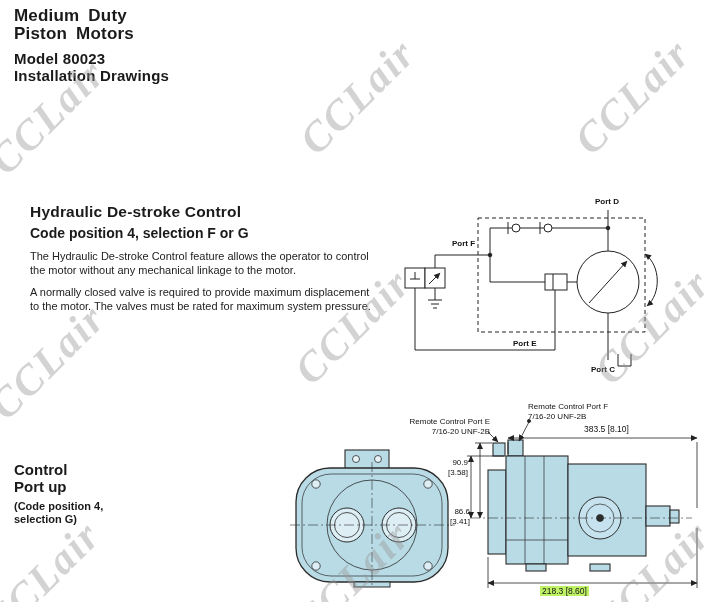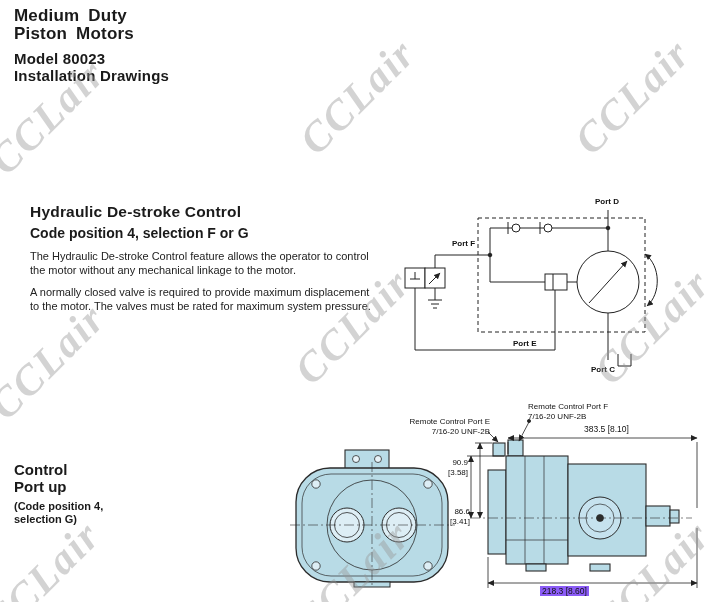--- a/index.html
+++ b/index.html
@@ -186,15 +186,15 @@
   </div>
   <div class="dim" style="left:584px;top:424px;font-size:8.5px;">383.5 [8.10]</div>
   <div class="dim right" style="left:438px;top:458px;width:30px;">
     <div>90.9</div>
     <div>[3.58]</div>
   </div>
   <div class="dim right" style="left:440px;top:479px;width:30px;margin-top:28px;">
     <div>86.6</div>
     <div>[3.41]</div>
   </div>
-  <div class="dim" style="left:540px;top:586px;font-size:8.5px;background:#8b5cf6;padding:0 2px;">218.3 [8.60]</div>
+  <div class="dim" style="left:540px;top:586px;font-size:8.5px;background:#bef264;padding:0 2px;">218.3 [8.60]</div>
 
 </div>
 
 </body></html>

